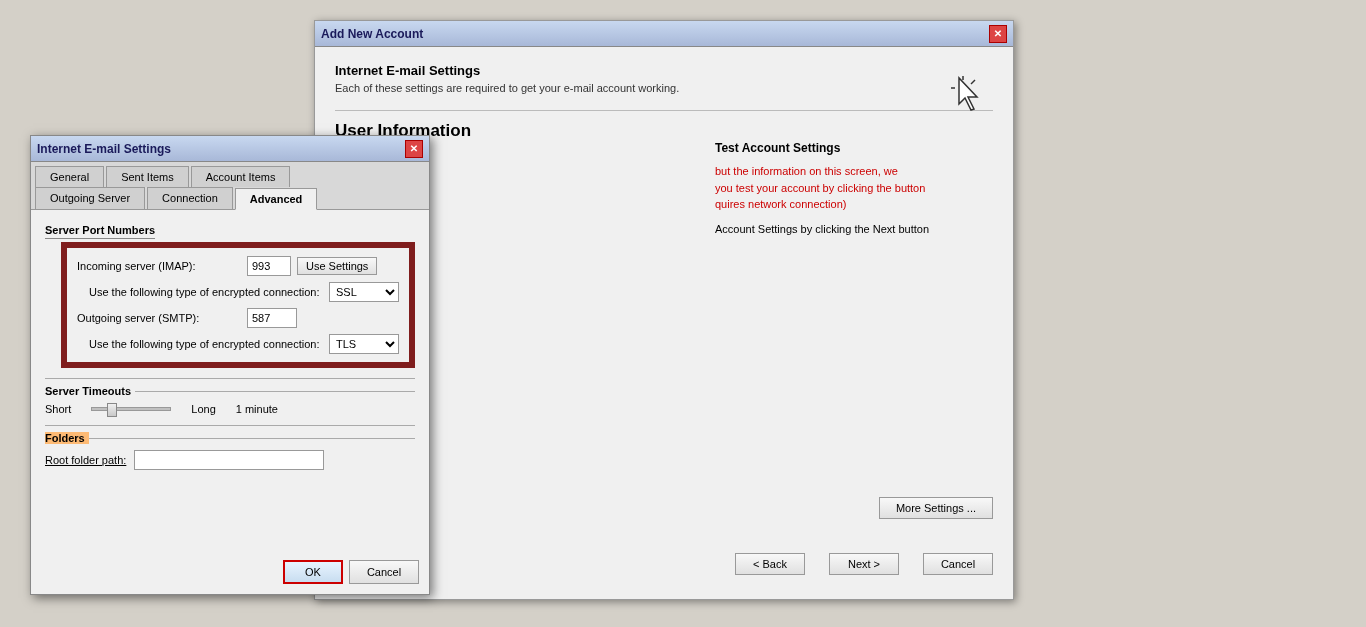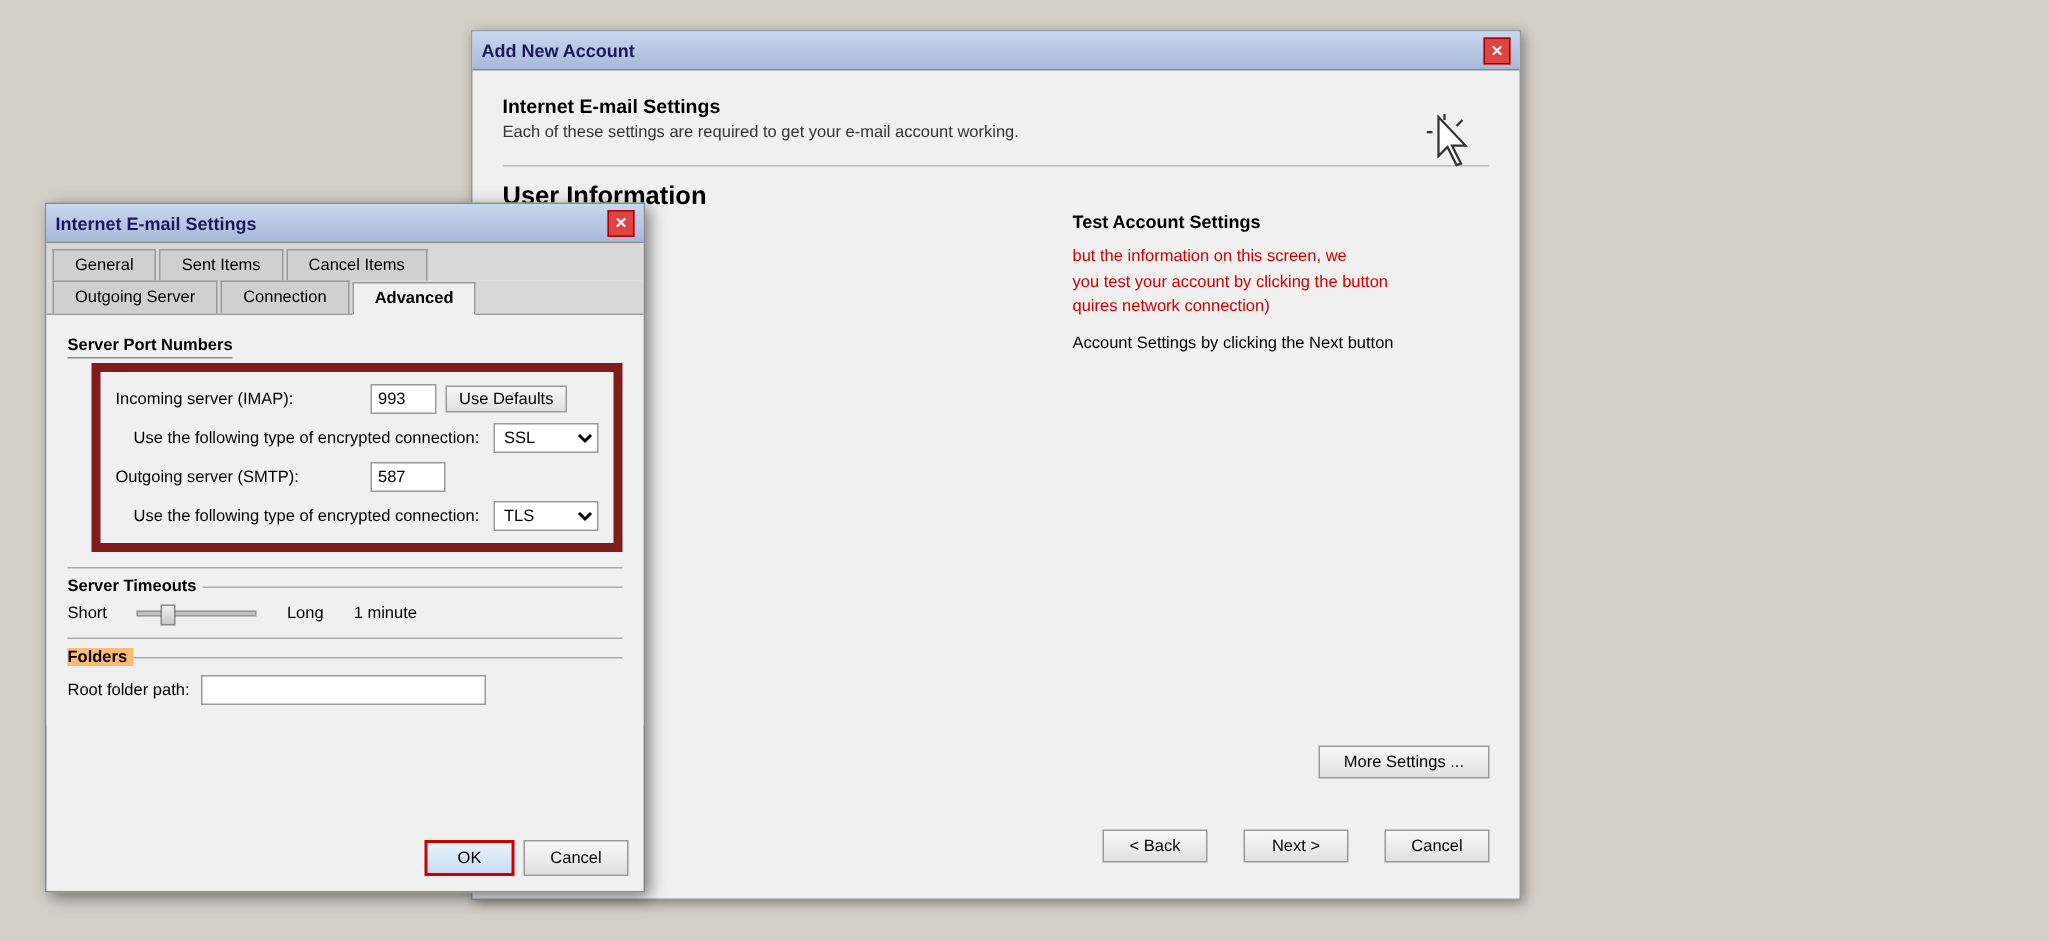--- a/index.html
+++ b/index.html
@@ -339,42 +339,42 @@
 <div class="inner-dialog">
 
   <div class="inner-dialog-titlebar">
     <span class="inner-dialog-title-text">Internet E-mail Settings</span>
     <div class="inner-close-btn">✕</div>
   </div>
 
   <div style="display:flex; background:#d8d8d8; padding:4px 4px 0 4px; gap:2px;">
     <div class="tab">General</div>
     <div class="tab">Sent Items</div>
-    <div class="tab">Cancel Items</div>
+    <div class="tab">Account Items</div>
   </div>
 
   <div style="display:flex; background:#d8d8d8; padding:0 4px 0 4px; gap:2px;">
     <div class="tab">Outgoing Server</div>
     <div class="tab">Connection</div>
     <div class="tab active">Advanced</div>
   </div>
 
   <div class="tab-content">
 
     <div style="position:relative; margin-bottom:10px;">
       <div style="font-size:11px; font-weight:bold; margin-bottom:6px;">
         <span style="border-bottom:1px solid #888; padding-bottom:2px;">Server Port Numbers</span>
       </div>
 
       <div style="border: 6px solid #7f1d1d; padding: 8px 10px; margin-left: 16px;">
 
         <div style="display:flex; align-items:center; margin-bottom:6px;">
           <span style="font-size:11px; width:170px;">Incoming server (IMAP):</span>
           <input type="text" class="form-input" style="width: 44px;" value="993">
-          <button class="use-defaults-btn">Use Defaults</button>
+          <button class="use-defaults-btn">Use Settings</button>
         </div>
 
         <div style="display:flex; align-items:center; margin-bottom:6px; padding-left:12px;">
           <span style="font-size:11px; flex:1;">Use the following type of encrypted connection:</span>
           <select class="form-select">
             <option>SSL</option>
           </select>
         </div>
 
         <div style="display:flex; align-items:center; margin-bottom:6px;">
@@ -405,21 +405,21 @@
         <span>1 minute</span>
       </div>
     </div>
 
     <div>
       <div style="display:flex; align-items:center; border-top: 1px solid #aaa; padding-top:6px; margin-bottom:6px;">
         <span style="font-size:11px; font-weight:bold; background:#fdba74; padding-right:4px;">Folders</span>
         <div style="flex:1; border-top: 1px solid #aaa;"></div>
       </div>
       <div style="display:flex; align-items:center;">
-        <span style="font-size:11px; margin-right:8px;">Root folder path:</span>
+        <span style="font-size:11px; margin-right:8px;text-decoration:underline;">Root folder path:</span>
         <input type="text" class="form-input" style="width: 190px;" value="">
       </div>
     </div>
   </div>
 
   <div style="position:absolute; bottom:10px; right:10px; display:flex; gap:6px;">
     <button class="ok-btn-highlighted">OK</button>
     <button class="win-btn">Cancel</button>
   </div>
 </div>

